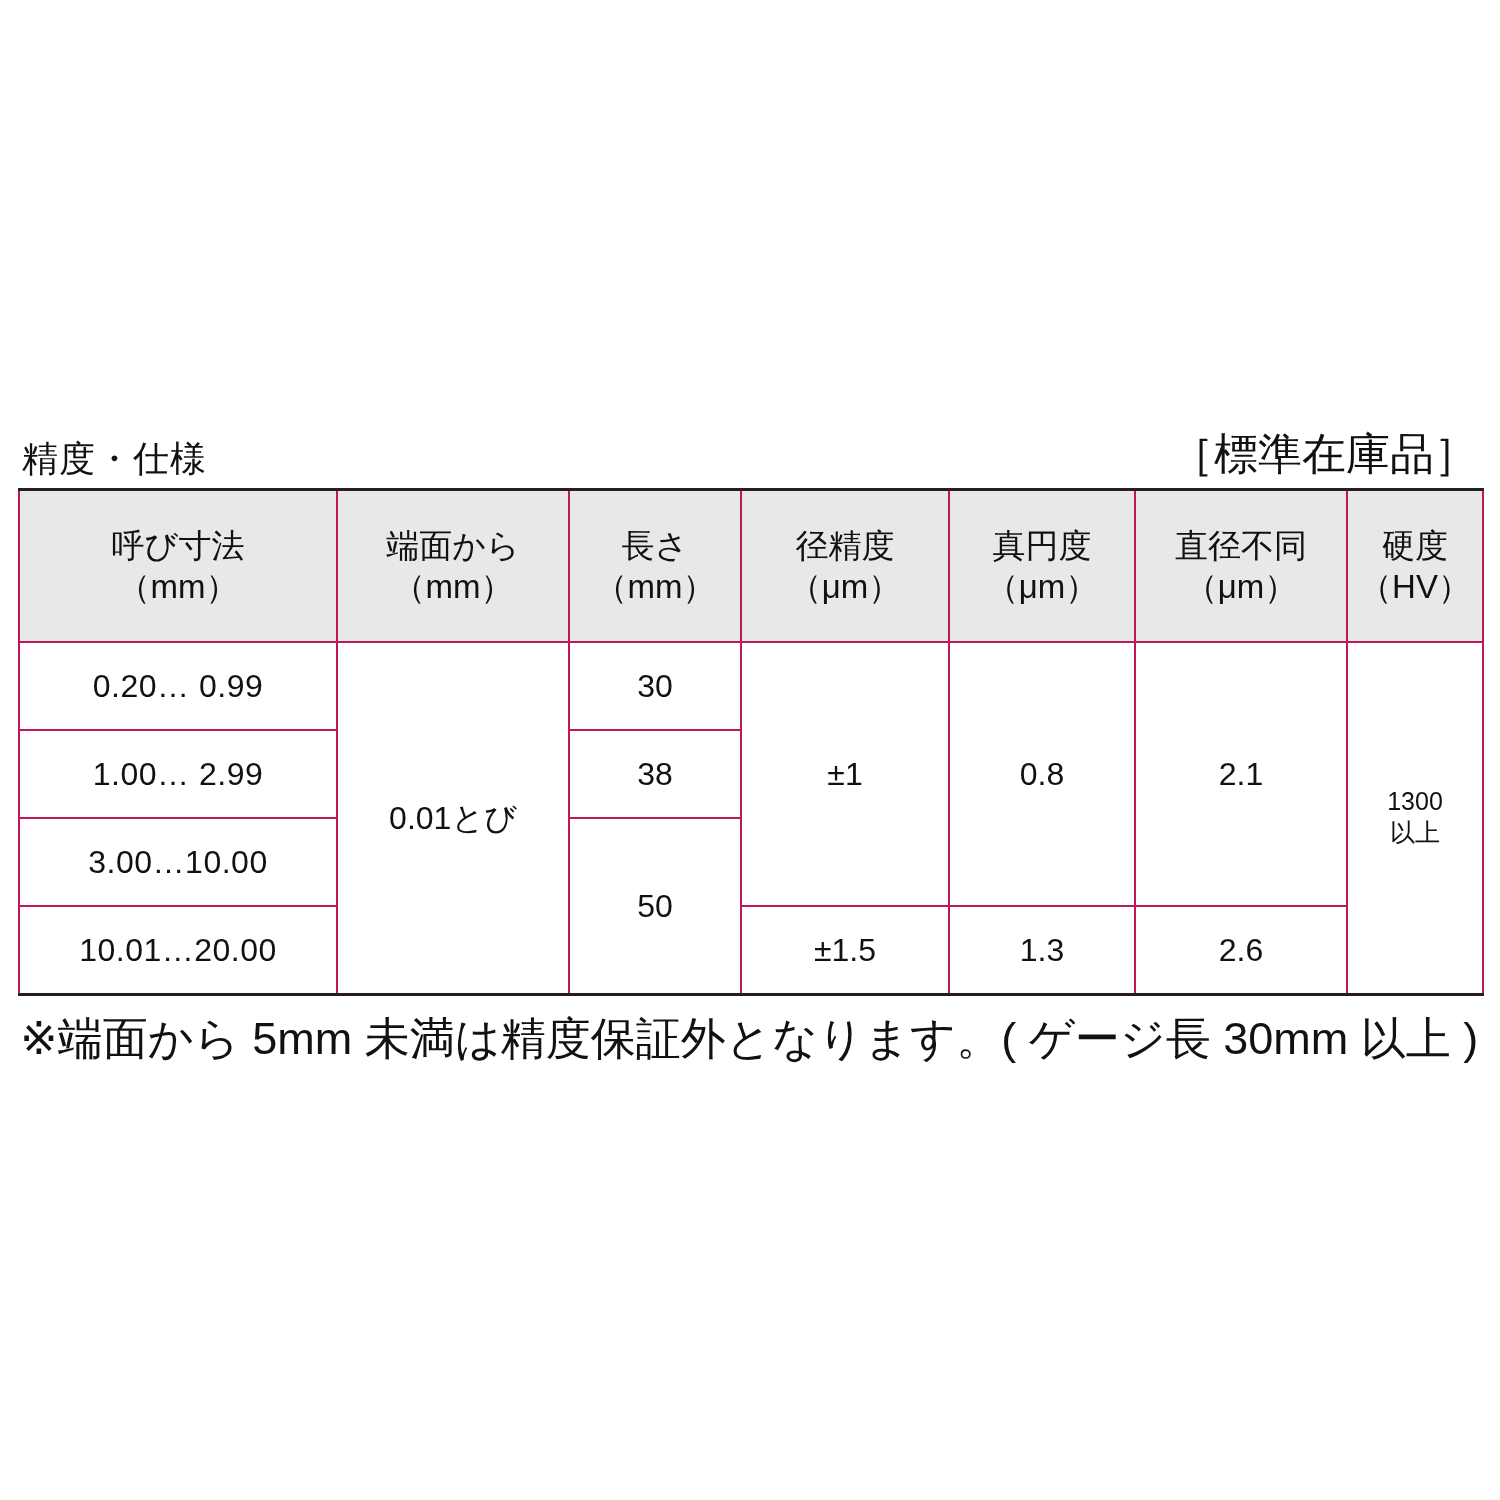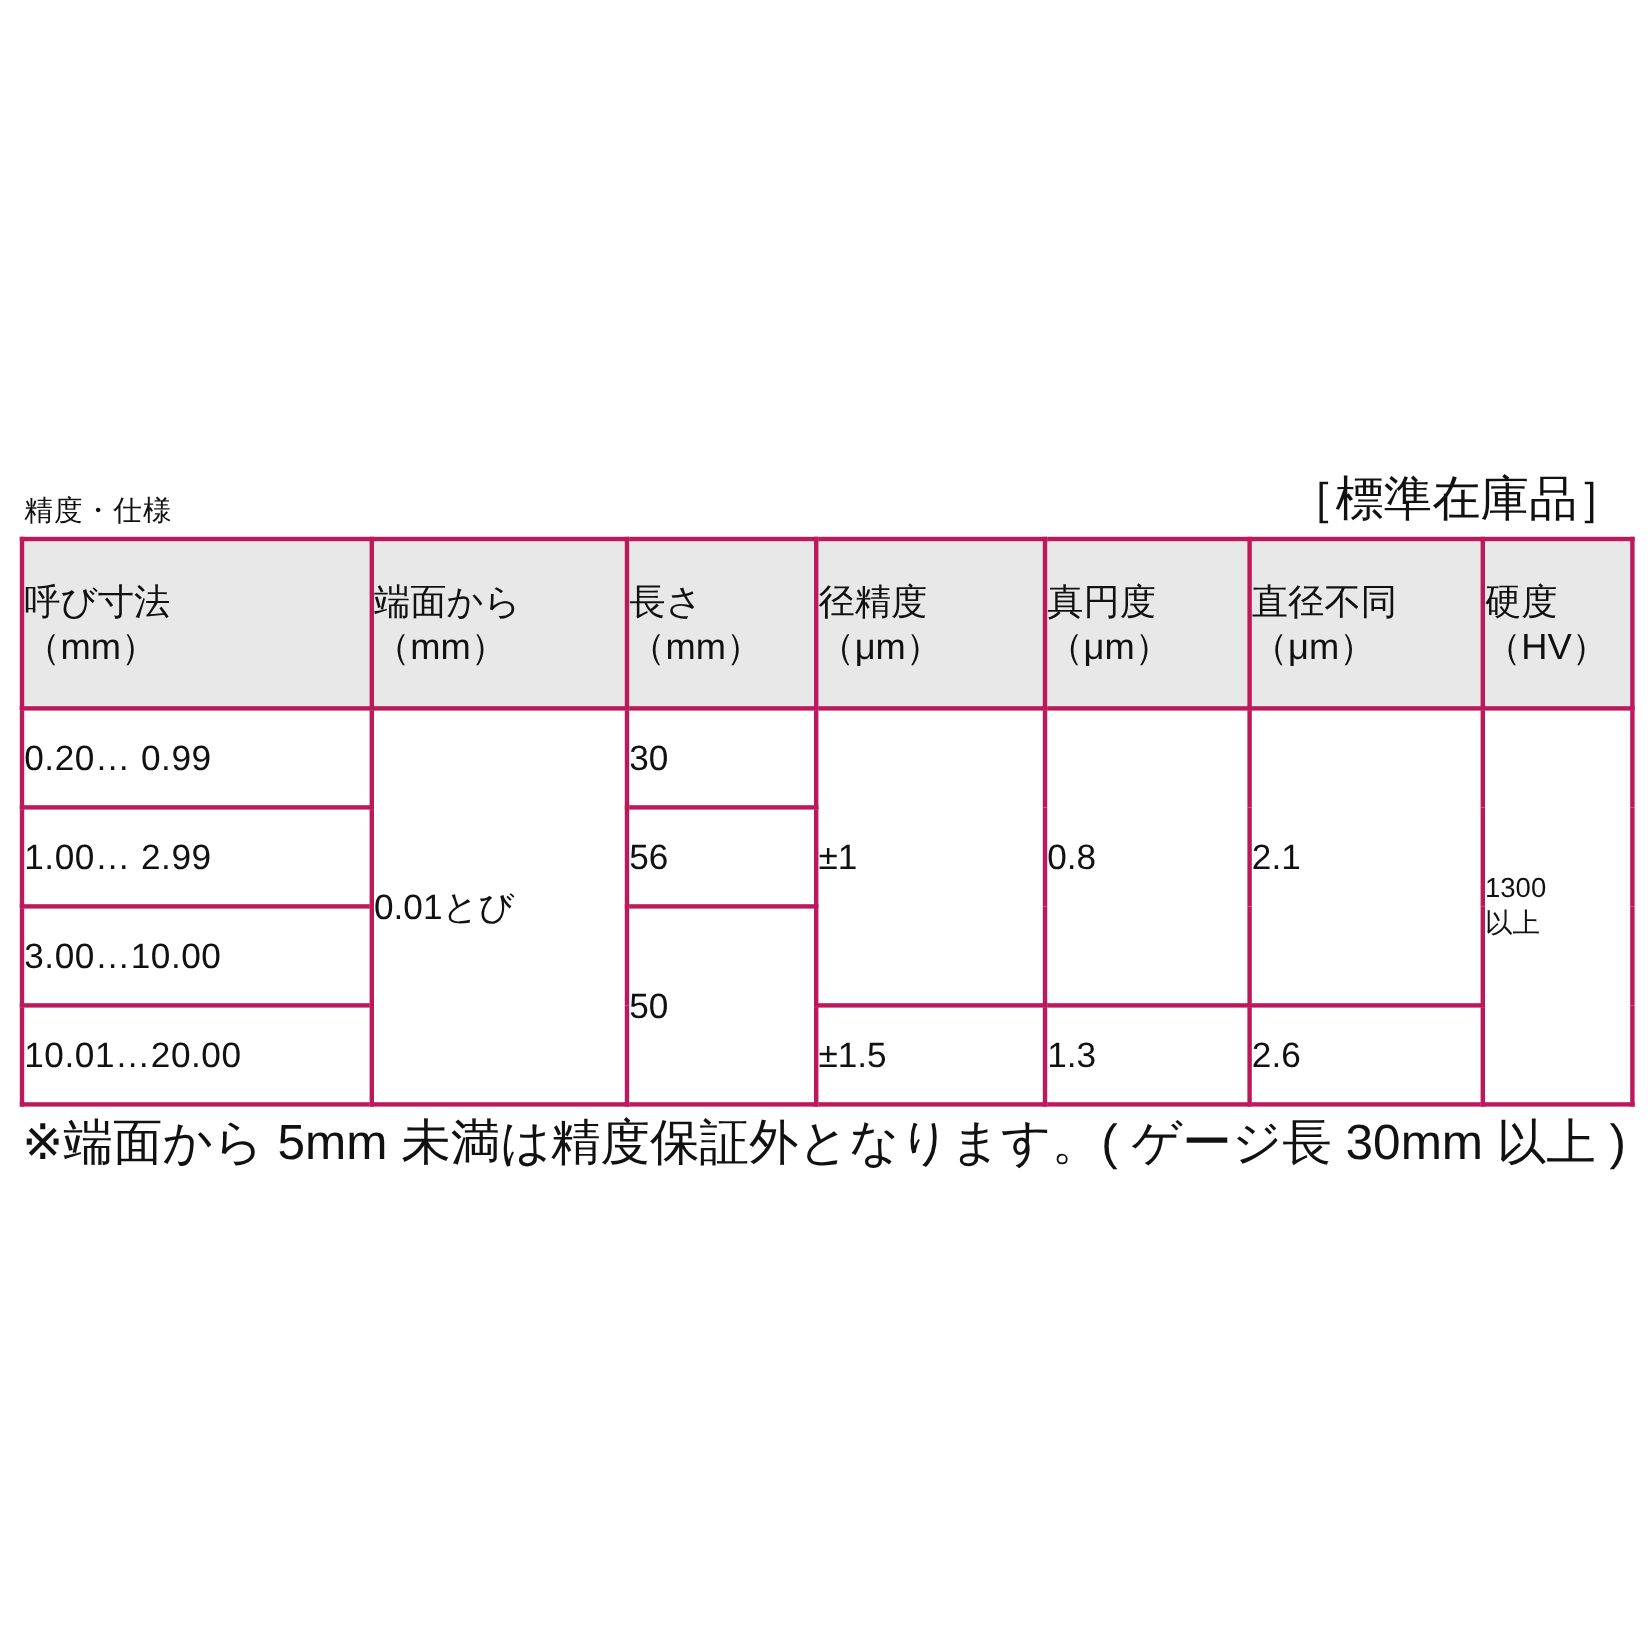--- a/index.html
+++ b/index.html
@@ -31,41 +31,41 @@
     width: 1464px;
   }
 
   .caption-row {
     display: flex;
     align-items: flex-end;
     justify-content: space-between;
     padding: 0 4px 10px 4px;
   }
   .caption-title {
-    font-size: 26px;
+    font-size: 36px;
     letter-spacing: 1px;
     line-height: 1.1;
     white-space: nowrap;
   }
   .caption-note {
     font-size: 44px;
     letter-spacing: 0px;
     line-height: 1.1;
     white-space: nowrap;
   }
 
   table.spec {
     border-collapse: collapse;
     table-layout: fixed;
     width: 1464px;
     background: #ffffff;
   }
   table.spec td, table.spec th {
-    border: 4px solid #be185d;
-    text-align: left;
+    border: 2px solid #be185d;
+    text-align: center;
     vertical-align: middle;
     font-weight: normal;
     padding: 0;
   }
 
   
   table.spec {
     border-top: 3px solid #231f20;
     border-bottom: 3px solid #231f20;
   }
@@ -176,21 +176,21 @@
           <td rowspan="3">±1</td>
           <td rowspan="3">0.8</td>
           <td rowspan="3">2.1</td>
           <td class="hard" rowspan="4">
             <span class="l1">1300</span>
             <span class="l2">以上</span>
           </td>
         </tr>
         <tr>
           <td class="mono-wide">1.00… 2.99</td>
-          <td>56</td>
+          <td>38</td>
         </tr>
         <tr>
           <td class="mono-wide">3.00…10.00</td>
           <td rowspan="2">50</td>
         </tr>
         <tr>
           <td class="mono-wide">10.01…20.00</td>
           <td>±1.5</td>
           <td>1.3</td>
           <td>2.6</td>

